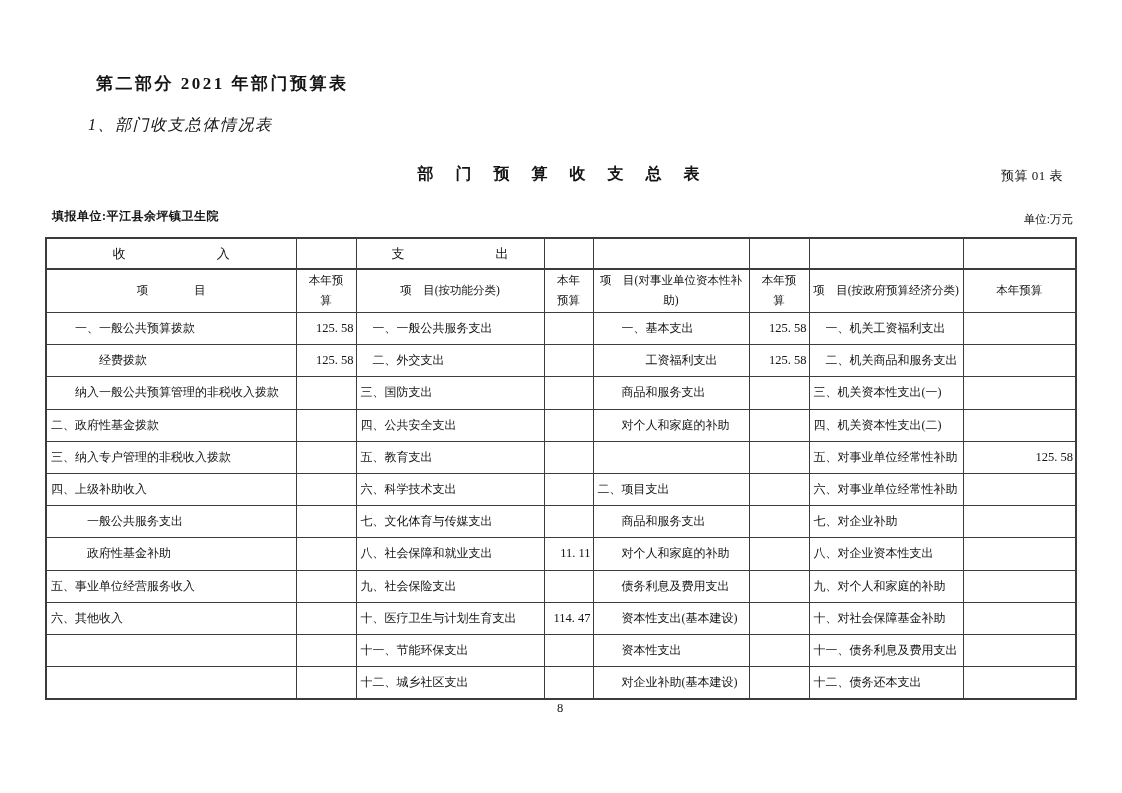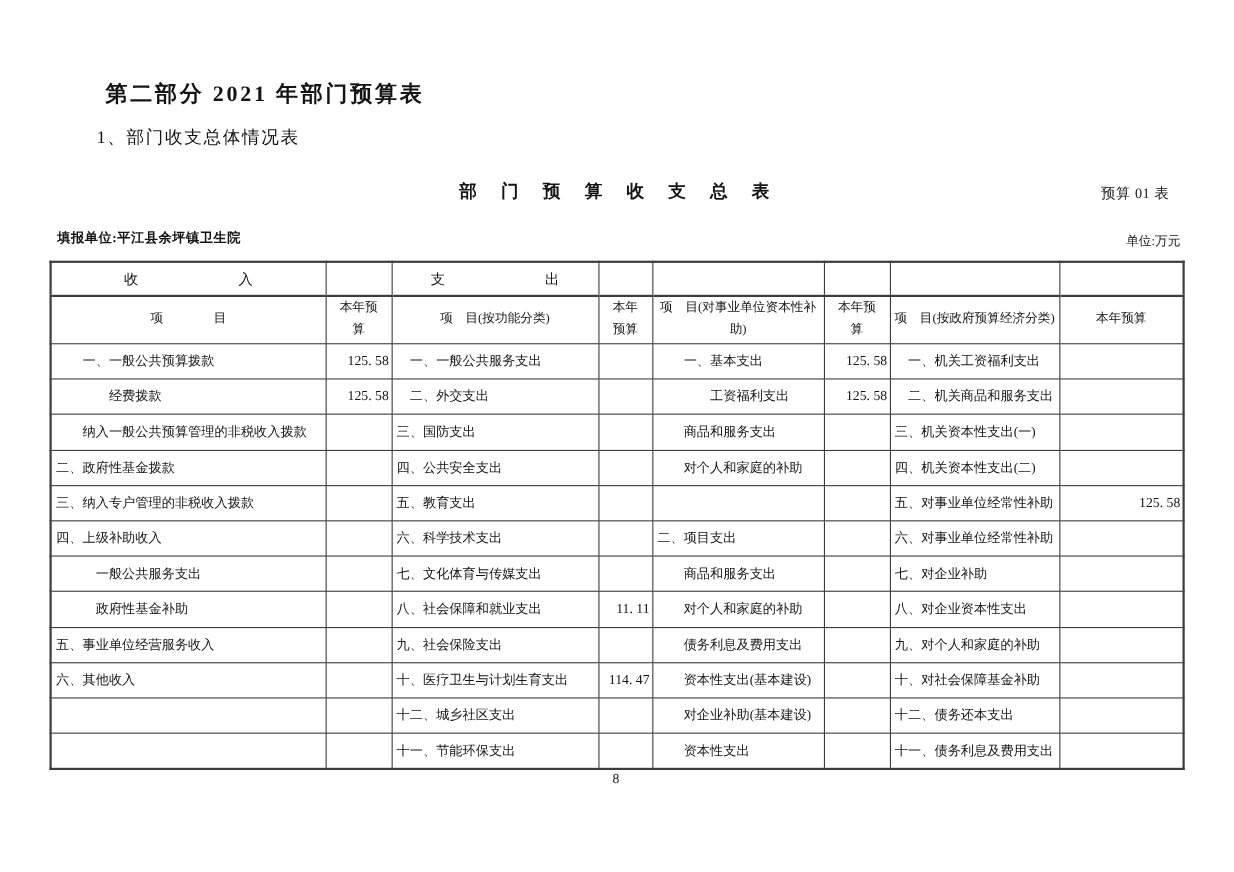--- a/index.html
+++ b/index.html
@@ -5,25 +5,25 @@
   html,body{margin:0;padding:0;}
   body{
     width:1122px;height:793px;background:#ffffff;color:#141414;
     font-family:"Liberation Serif","DejaVu Serif",serif;
     overflow:hidden;
   }
   .page{position:relative;width:1122px;height:793px;background:#fff;}
 
   .section-title{
     position:absolute;left:96px;top:72px;
-    font-size:20px;font-weight:bold;letter-spacing:2.5px;
+    font-size:17px;font-weight:bold;letter-spacing:2.5px;
   }
   .subsection-title{
     position:absolute;left:88px;top:115px;
-    font-size:16px;letter-spacing:1.5px;font-weight:normal;
+    font-size:16px;letter-spacing:1.5px;font-weight:normal;font-style:italic;
   }
   .title-row{
     position:absolute;left:45px;top:164px;width:1030px;height:24px;
     text-align:center;
   }
   .table-title{
     font-size:16px;font-weight:bold;letter-spacing:3px;white-space:pre;
   }
   .table-code{
     position:absolute;right:12px;top:3px;font-size:13px;letter-spacing:.5px;
@@ -215,35 +215,35 @@
           <td class="item">十、医疗卫生与计划生育支出</td>
           <td class="val">114. 47</td>
           <td class="item">　　资本性支出(基本建设)</td>
           <td class="val"></td>
           <td class="item">十、对社会保障基金补助</td>
           <td class="val"></td>
         </tr>
         <tr>
           <td class="item"></td>
           <td class="val"></td>
+          <td class="item">十一、节能环保支出</td>
+          <td class="val"></td>
+          <td class="item">　　资本性支出</td>
+          <td class="val"></td>
+          <td class="item">十一、债务利息及费用支出</td>
+          <td class="val"></td>
+        </tr>
+        <tr>
+          <td class="item"></td>
+          <td class="val"></td>
           <td class="item">十二、城乡社区支出</td>
           <td class="val"></td>
           <td class="item">　　对企业补助(基本建设)</td>
           <td class="val"></td>
           <td class="item">十二、债务还本支出</td>
-          <td class="val"></td>
-        </tr>
-        <tr>
-          <td class="item"></td>
-          <td class="val"></td>
-          <td class="item">十一、节能环保支出</td>
-          <td class="val"></td>
-          <td class="item">　　资本性支出</td>
-          <td class="val"></td>
-          <td class="item">十一、债务利息及费用支出</td>
           <td class="val"></td>
         </tr>
       </tbody>
   </table>
 
   <div class="page-number">8</div>
 
 </div>
 
 </body></html>

